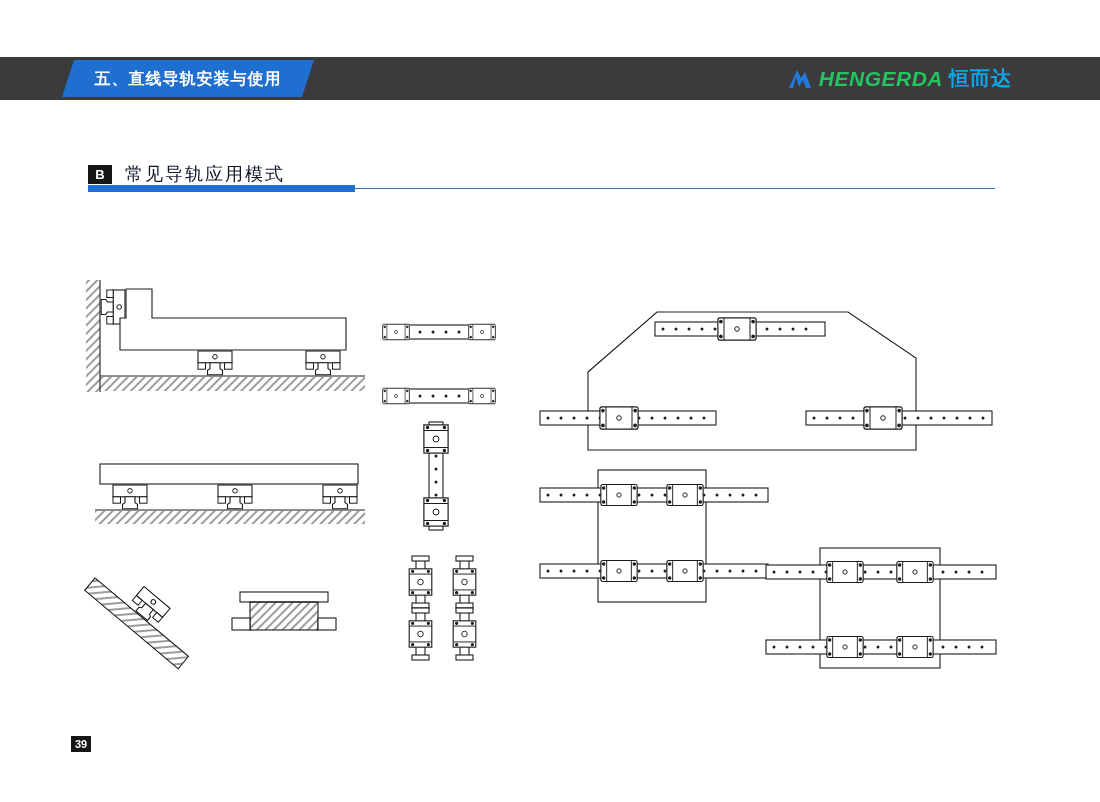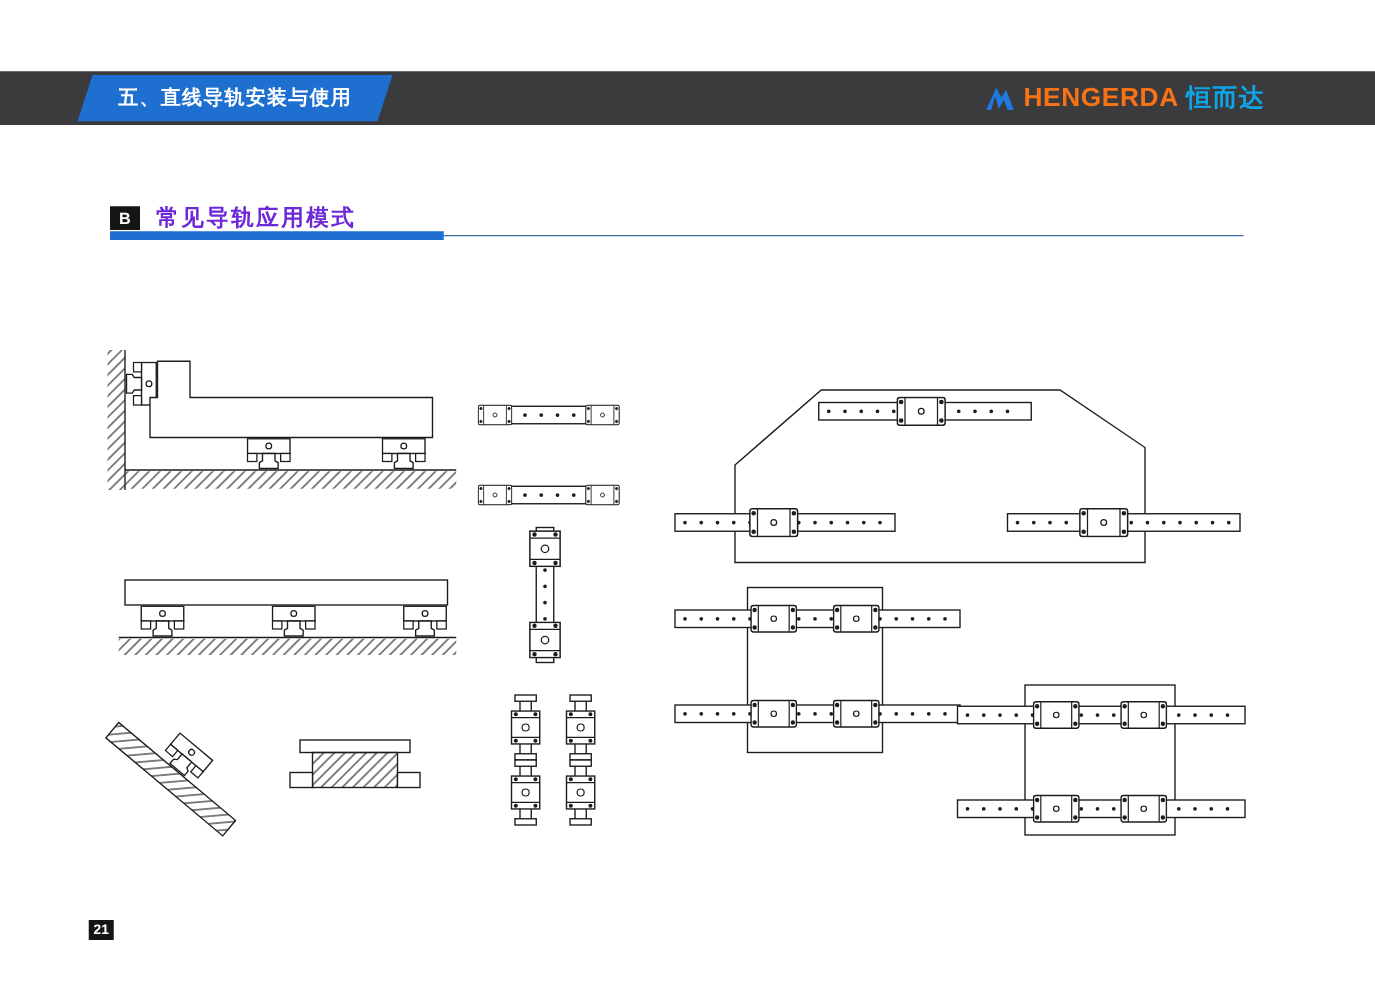--- a/index.html
+++ b/index.html
@@ -21,33 +21,33 @@
   .ribbon-text {
     display:block; transform:skewX(18deg);
     line-height:37px; text-align:center;
     color:#ffffff; font-weight:bold; font-size:16px; letter-spacing:1px;
     white-space:nowrap;
   }
   .logo {
     position:absolute; right:88px; top:0; height:43px;
     display:flex; align-items:center; gap:6px;
   }
-  .logo-en { color:#f97316; font-weight:bold; font-size:21px; letter-spacing:.5px; }
+  .logo-en { color:#22c55e; font-weight:bold; font-style:italic; font-size:21px; letter-spacing:.5px; }
   .logo-cn { color:#0ea5e9; font-weight:bold; font-size:20px; letter-spacing:1px; }
   
   .section-head {
     position:absolute; left:88px; top:162px;
     display:flex; align-items:center; gap:13px;
   }
   .badge {
     width:24px; height:19px; background:#151515; color:#ffffff;
     font-weight:bold; font-size:13px;
     display:flex; align-items:center; justify-content:center;
   }
-  .sec-title { font-size:18px; font-weight:bold; color:#6d28d9; letter-spacing:2px; white-space:nowrap; }
+  .sec-title { font-size:18px; font-weight:normal; color:#0f172a; letter-spacing:2px; white-space:nowrap; }
   .rule-blue { position:absolute; left:88px; top:185px; width:267px; height:7px; background:#1e6fd0; }
   .rule-line { position:absolute; left:355px; top:188px; width:640px; height:1px; background:#3a72a8; }
   
   .art { position:absolute; left:0; top:0; width:1100px; height:802px; pointer-events:none; }
   
   .pagenum {
     position:absolute; left:71px; top:736px; min-width:20px; height:16px;
     background:#151515; color:#ffffff; font-size:11px; font-weight:bold;
     display:flex; align-items:center; justify-content:center; padding:0 3px;
   }
@@ -226,15 +226,15 @@
         <use href="#blk" x="896" y="560" width="38" height="24"></use>
         <rect x="766" y="640" width="230" height="14" fill="#fff"></rect>
         <line x1="774" y1="647" x2="988" y2="647" stroke-width="3" stroke-linecap="round" stroke-dasharray="0 13"></line>
         <use href="#blk" x="826" y="635" width="38" height="24"></use>
         <use href="#blk" x="896" y="635" width="38" height="24"></use>
       </g>
 
     </g>
   </svg>
 
-  <div class="pagenum">21</div>
+  <div class="pagenum">39</div>
 
 </div>
 
 </body></html>

